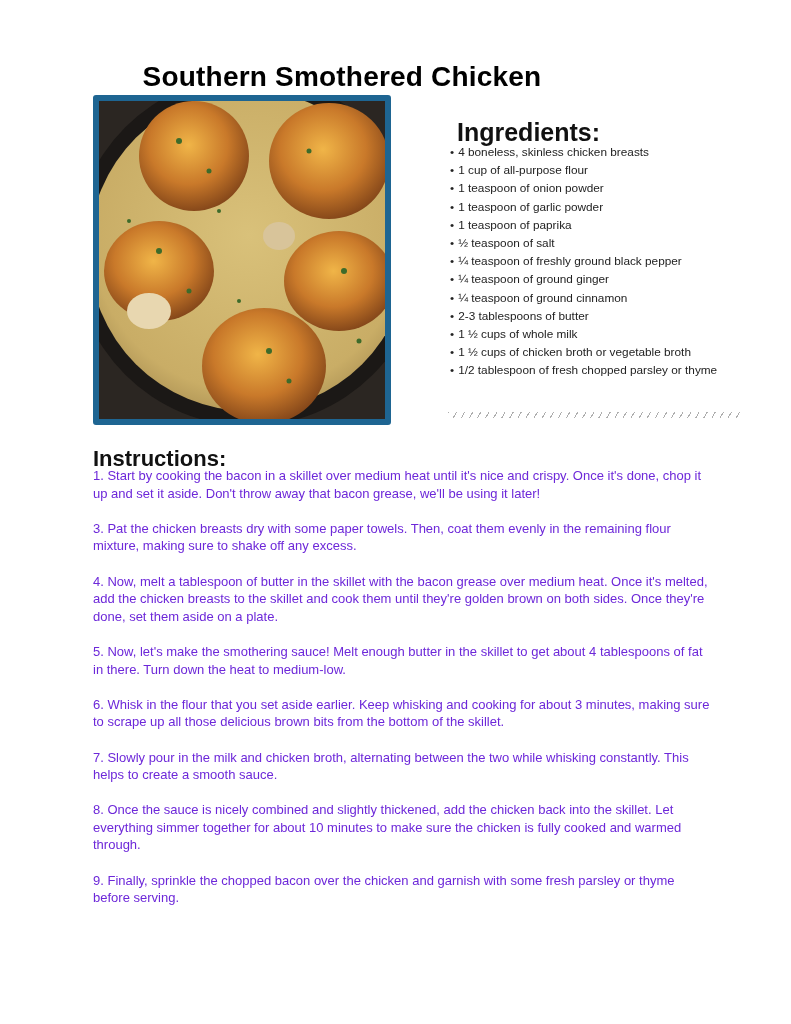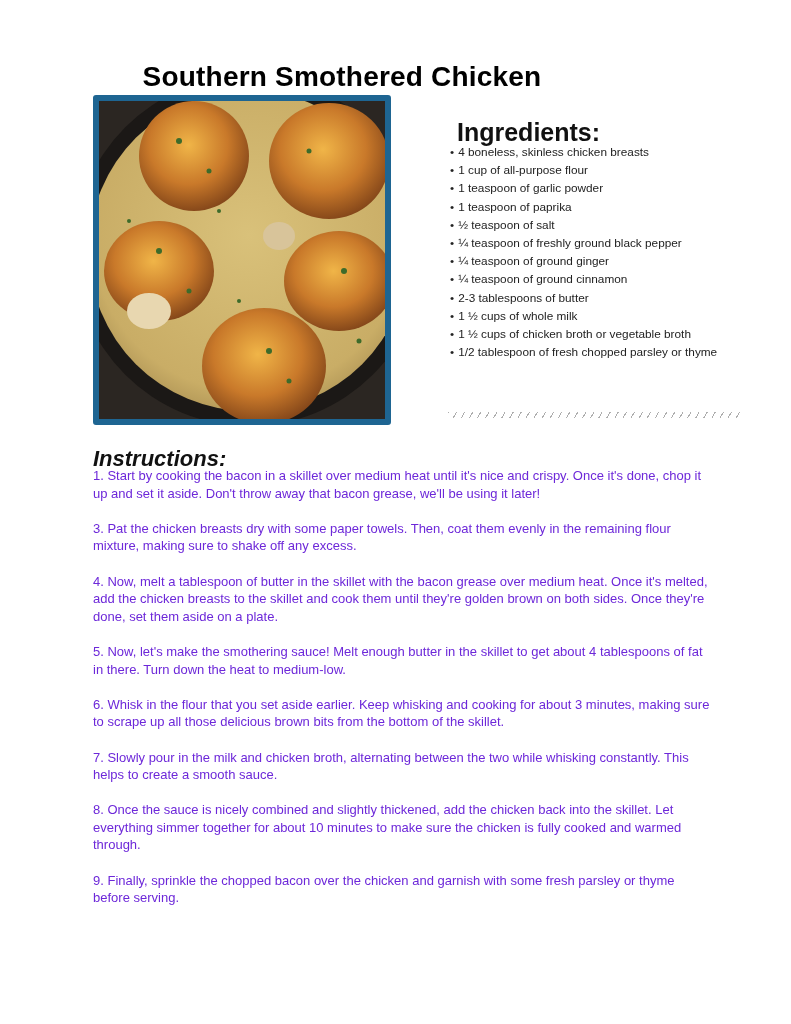--- a/index.html
+++ b/index.html
@@ -24,21 +24,21 @@
       position: absolute; left: 450px; top: 143px; margin: 0; padding: 0; list-style: none;
       font-size: 11.8px; line-height: 18.2px; color: #222;
     }
     .ing-list li::before { content: "\2022"; margin-right: 4px; }
     .dash-line {
       position: absolute; left: 448px; top: 412px; width: 296px; height: 6px;
       background-image: repeating-linear-gradient(120deg, #9a9a9a 0 1px, transparent 1px 7px);
       opacity: 0.8;
     }
     .ins-heading {
-      position: absolute; left: 93px; top: 428px; font-size: 22px; font-weight: bold; color: #111; font-style: italic;
+      position: absolute; left: 93px; top: 428px; font-size: 22px; font-weight: bold; color: #111;
     }
     .instructions {
       position: absolute; left: 93px; top: 467px; width: 620px;
       font-size: 13px; line-height: 17.6px; color: #6d28d9;
     }
     .instructions p { margin: 0 0 17.6px 0; }
   </style>
 </head>
 <body>
 
@@ -82,20 +82,21 @@
         <circle cx="120" cy="110" r="2"></circle>
         <circle cx="90" cy="190" r="2.5"></circle>
     </g>
   </svg>
 </div>
 
 <h2 class="ing-heading">Ingredients:</h2>
 <ul class="ing-list">
   <li>4 boneless, skinless chicken breasts</li>
   <li>1 cup of all-purpose flour</li>
+  <li>1 teaspoon of onion powder</li>
   <li>1 teaspoon of garlic powder</li>
   <li>1 teaspoon of paprika</li>
   <li>½ teaspoon of salt</li>
   <li>¼ teaspoon of freshly ground black pepper</li>
   <li>¼ teaspoon of ground ginger</li>
   <li>¼ teaspoon of ground cinnamon</li>
   <li>2-3 tablespoons of butter</li>
   <li>1 ½ cups of whole milk</li>
   <li>1 ½ cups of chicken broth or vegetable broth</li>
   <li>1/2 tablespoon of fresh chopped parsley or thyme</li>

